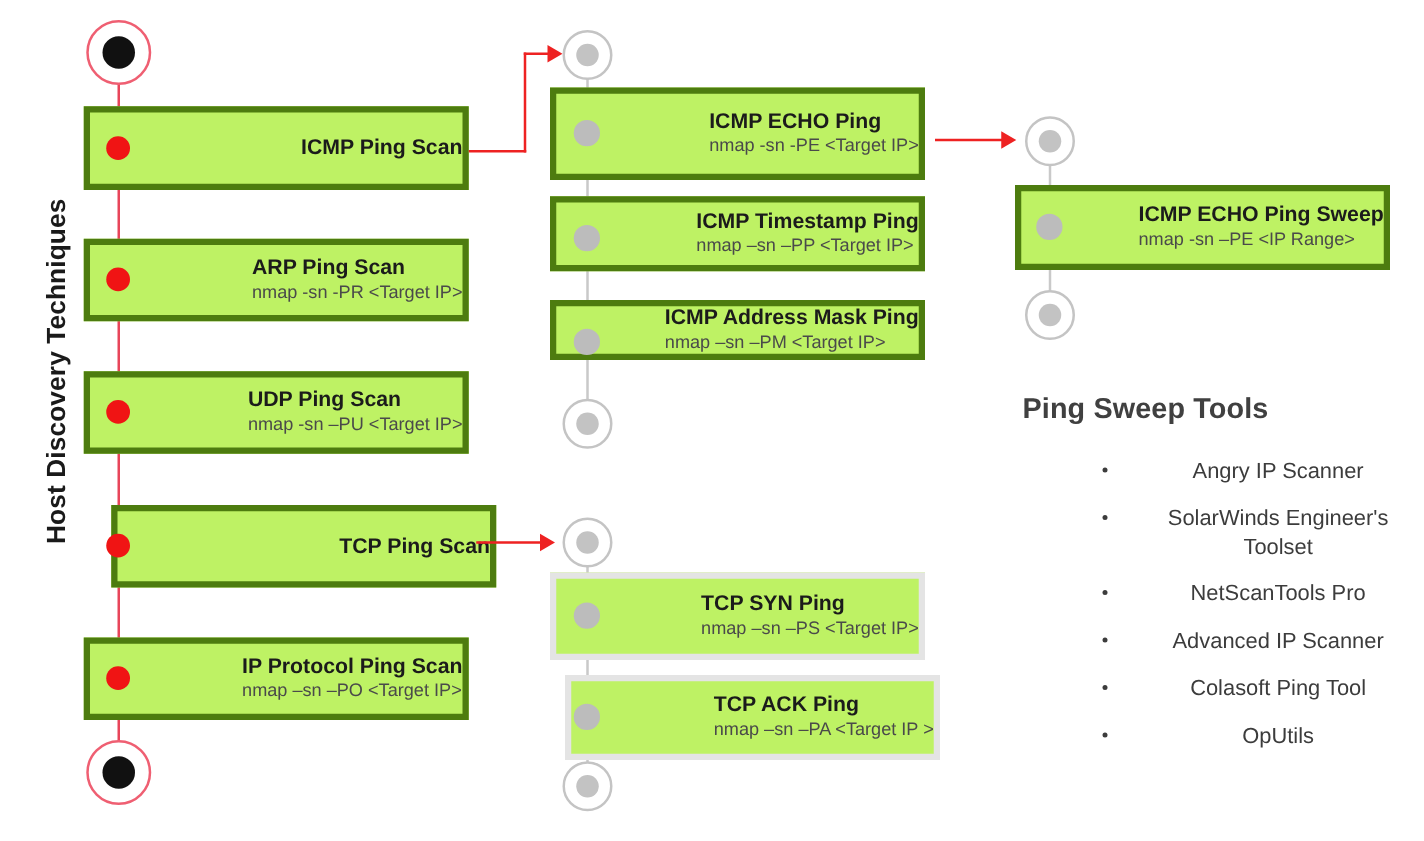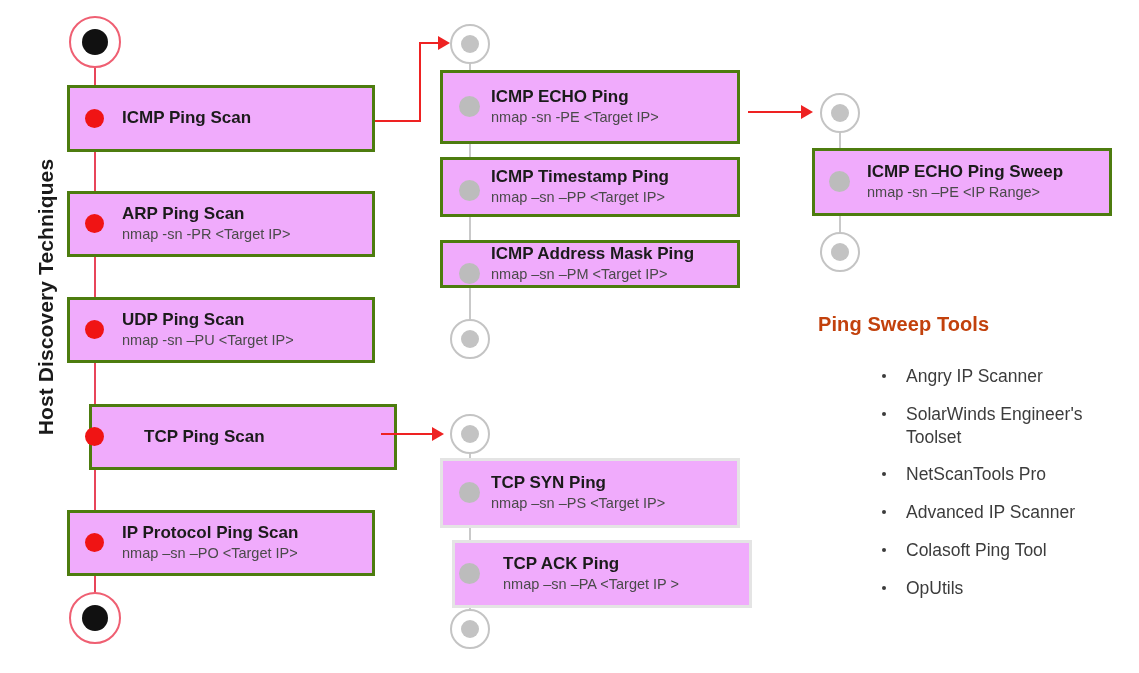--- a/index.html
+++ b/index.html
@@ -31,25 +31,26 @@
     font-weight: bold;
     color: #1a1a1a;
     letter-spacing: 0.1px;
     white-space: nowrap;
   }
 
   
   .node {
     position: absolute;
     box-sizing: border-box;
-    background: #f0abfc;
-    border: 3px solid #4d7c0f;
+    background: #bef264;
+    border: 5px solid #4d7c0f;
     display: flex;
     flex-direction: column;
     justify-content: center;
+    align-items: flex-end;
   }
   .node.faint { border-color: #e4e4e4; }
   .node .title {
     font-size: 17px;
     font-weight: bold;
     color: #1b1b1b;
     line-height: 1.18;
     white-space: nowrap;
   }
   .node .cmd {
@@ -120,23 +121,23 @@
     position: absolute;
     width: 0; height: 0;
     border-top: 7px solid transparent;
     border-bottom: 7px solid transparent;
     border-left: 12px solid #ee2222;
   }
 
   
   .tools-title {
     position: absolute;
-    font-size: 20px;
+    font-size: 23px;
     font-weight: bold;
-    color: #c2410c;
+    color: #404040;
     letter-spacing: 0.1px;
   }
   .tools-list {
     position: absolute;
     list-style: none;
     margin: 0;
     padding: 0;
   }
   .tools-list li {
     position: relative;
@@ -293,21 +294,21 @@
   <div class="node mid faint" style="left:452px; top:540px; width:300px; height:68px;">
     <div class="txtwrap">
       <div class="title">TCP ACK Ping</div>
       <div class="cmd">nmap –sn –PA &lt;Target IP &gt;</div>
     </div>
   </div>
   <div class="dot gray" style="left:459px; top:563px;"></div>
 
   <div class="tools-title" style="left:818px; top:313px;">Ping Sweep Tools</div>
 
-  <ul class="tools-list" style="left:860px; top:365px;">
+  <ul class="tools-list" style="left:860px; top:365px;text-align:center;">
     <li>
       <span class="bullet"></span>
       <span>Angry IP Scanner</span>
     </li>
     <li>
       <span class="bullet"></span>
       <span>SolarWinds Engineer's Toolset</span>
     </li>
     <li>
       <span class="bullet"></span>

